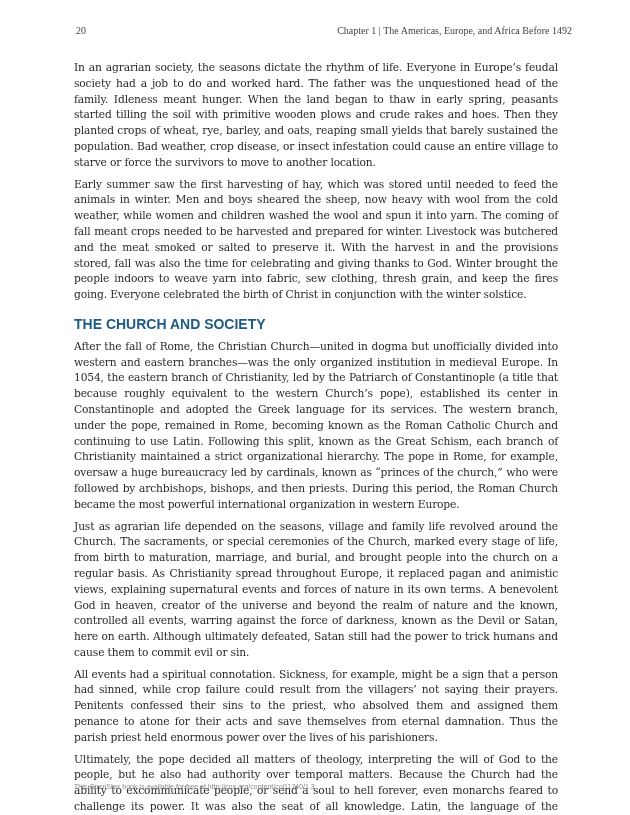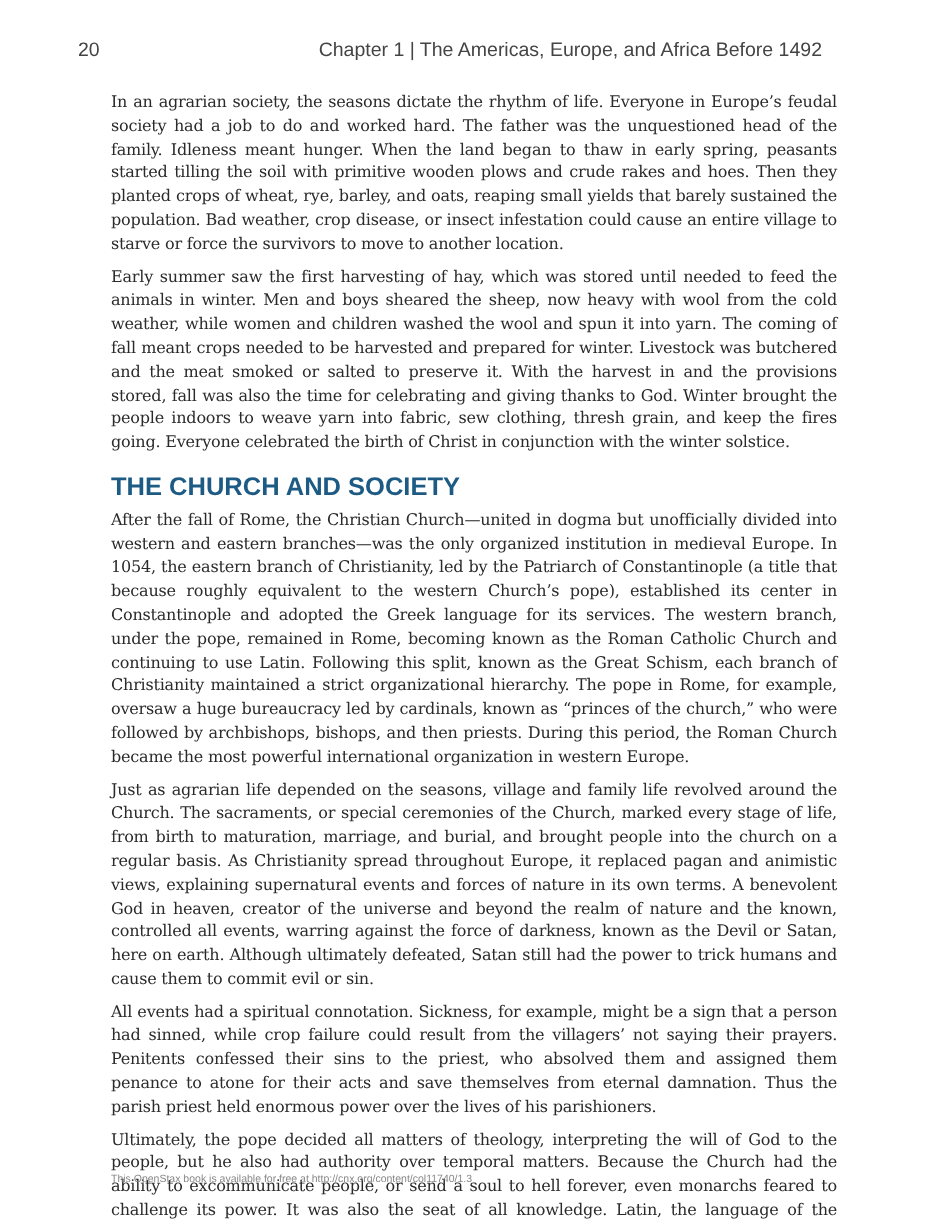--- a/index.html
+++ b/index.html
@@ -1,32 +1,32 @@
 <!DOCTYPE html>
 <html><head>
   <meta charset="utf-8">
   <style>
     html, body { margin: 0; padding: 0; background: #ffffff; }
     body { width: 630px; height: 815px; position: relative; overflow: hidden; }
     .page-header {
-      position: absolute; top: 22px; left: 52px; width: 496px; height: 14px;
-      font-family: Liberation Sans, sans-serif; font-size: 13px; color: #444;
+      position: absolute; top: 22px; left: 76px; width: 496px; height: 14px;
+      font-family: Liberation Serif, serif; font-size: 10px; color: #444;
     }
     .page-number { position: absolute; left: 0; top: 3px; }
     .running-head { position: absolute; right: 0; top: 3px; margin-left: 23px; }
     .content {
       position: absolute; top: 60px; left: 74px; width: 484px;
       font-family: "DejaVu Serif", "Liberation Serif", serif;
       font-size: 10.7px; line-height: 15.8px; color: #2a2a2a;
       text-align: justify;
     }
     .content p { margin: 0 0 6px 0; letter-spacing: -0.15px; }
     .section-heading {
       font-family: "Liberation Sans", sans-serif; font-weight: bold;
-      font-size: 17px; color: #1d5b84; margin: 14px 0 6px 0; letter-spacing: 0px;
+      font-size: 14px; color: #1d5b84; margin: 14px 0 6px 0; letter-spacing: 0px;
       text-align: left;
     }
     .page-footer {
       position: absolute; top: 783px; left: 74px;
       font-family: "Liberation Sans", sans-serif; font-size: 7px; color: #888;
     }
   </style>
 </head>
 <body>
 

